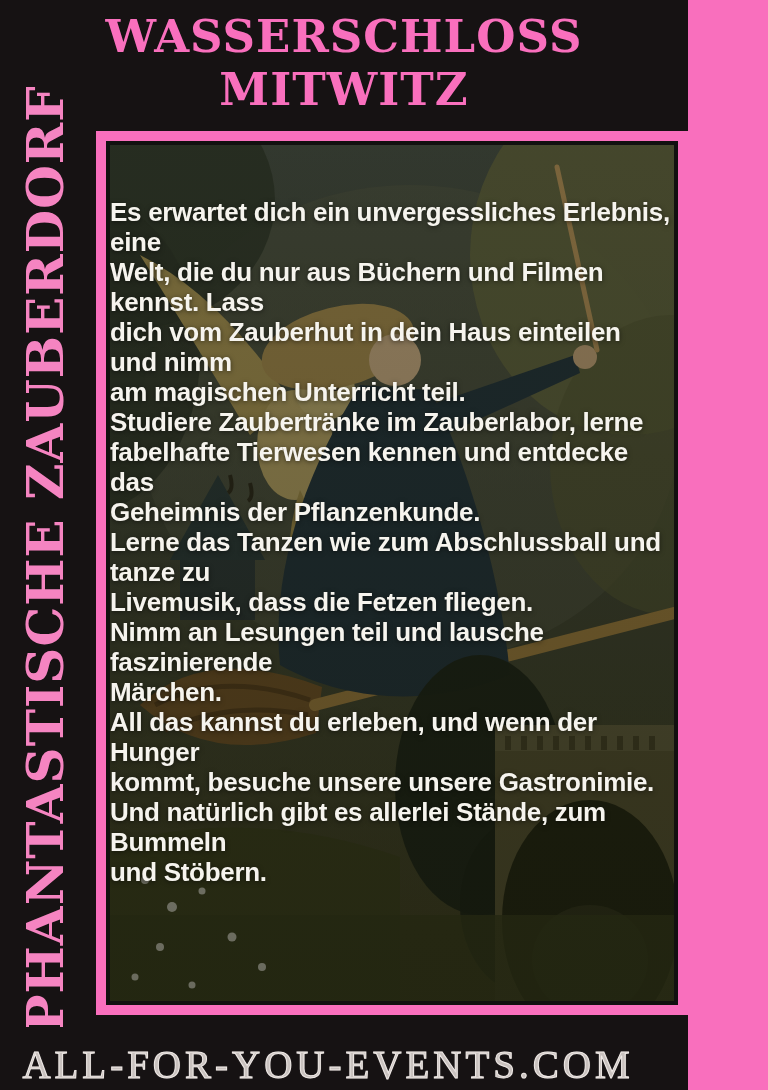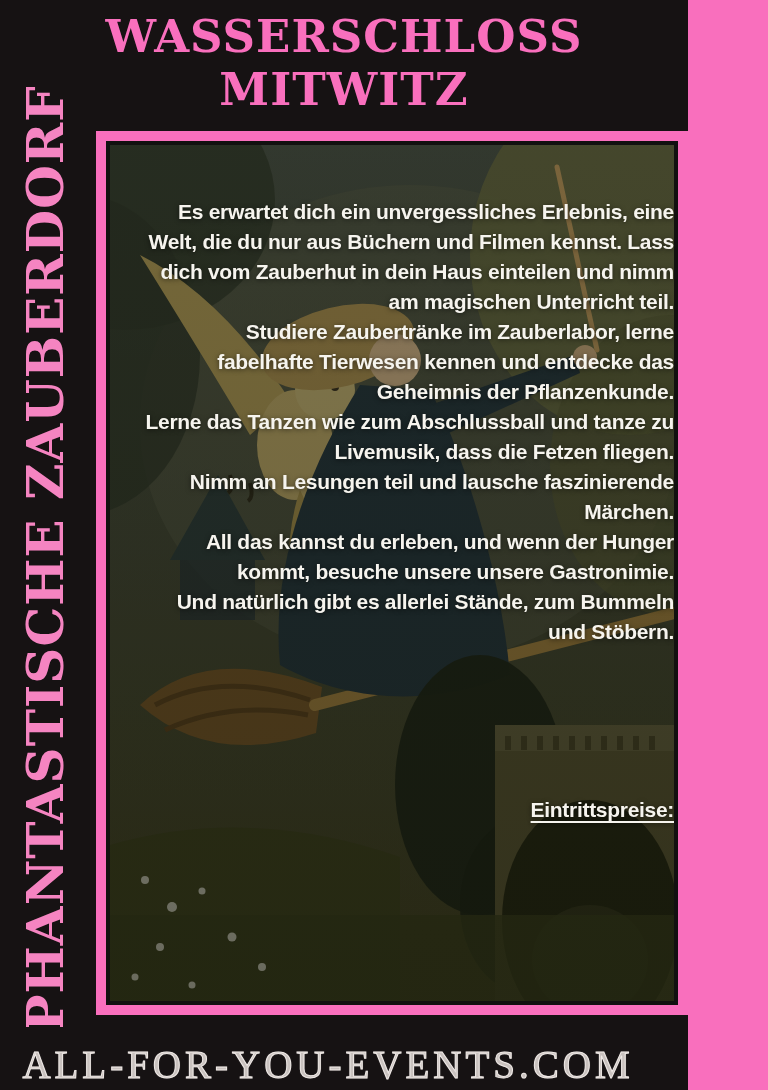--- a/index.html
+++ b/index.html
@@ -35,22 +35,22 @@
   
   .content-box{
     position:absolute;left:96px;top:131px;width:592px;height:884px;
     border:10px solid var(--pink);background:#121010;padding:4px;
   }
   .scene-wrap{position:relative;width:564px;height:856px;overflow:hidden;background:#45492f;}
   .scene-wrap svg{position:absolute;inset:0;display:block;}
   .overlay{position:absolute;inset:0;background:linear-gradient(rgba(20,22,13,.30),rgba(15,17,9,.42));}
 
   .content-text{
-    position:absolute;inset:0;padding-top:22px;text-align:right;
-    color:var(--text-white);font-weight:700;font-size:21px;line-height:30px;letter-spacing:-0.3px;
+    position:absolute;inset:0;padding-top:22px;text-align:left;
+    color:var(--text-white);font-weight:700;font-size:26px;line-height:30px;letter-spacing:-0.3px;
     text-shadow:0 1px 5px rgba(0,0,0,.55);white-space:pre-line;
   }
   .block{white-space:pre-line;}
   .gap-lg{height:28px;}
   .gap-md{height:30px;}
   .underline{text-decoration:underline;text-underline-offset:4px;}
 
   
   .footer{position:absolute;left:0;top:1027px;width:624px;height:75px;background:var(--ink);
     display:flex;align-items:center;justify-content:center;margin-left:16px;}

